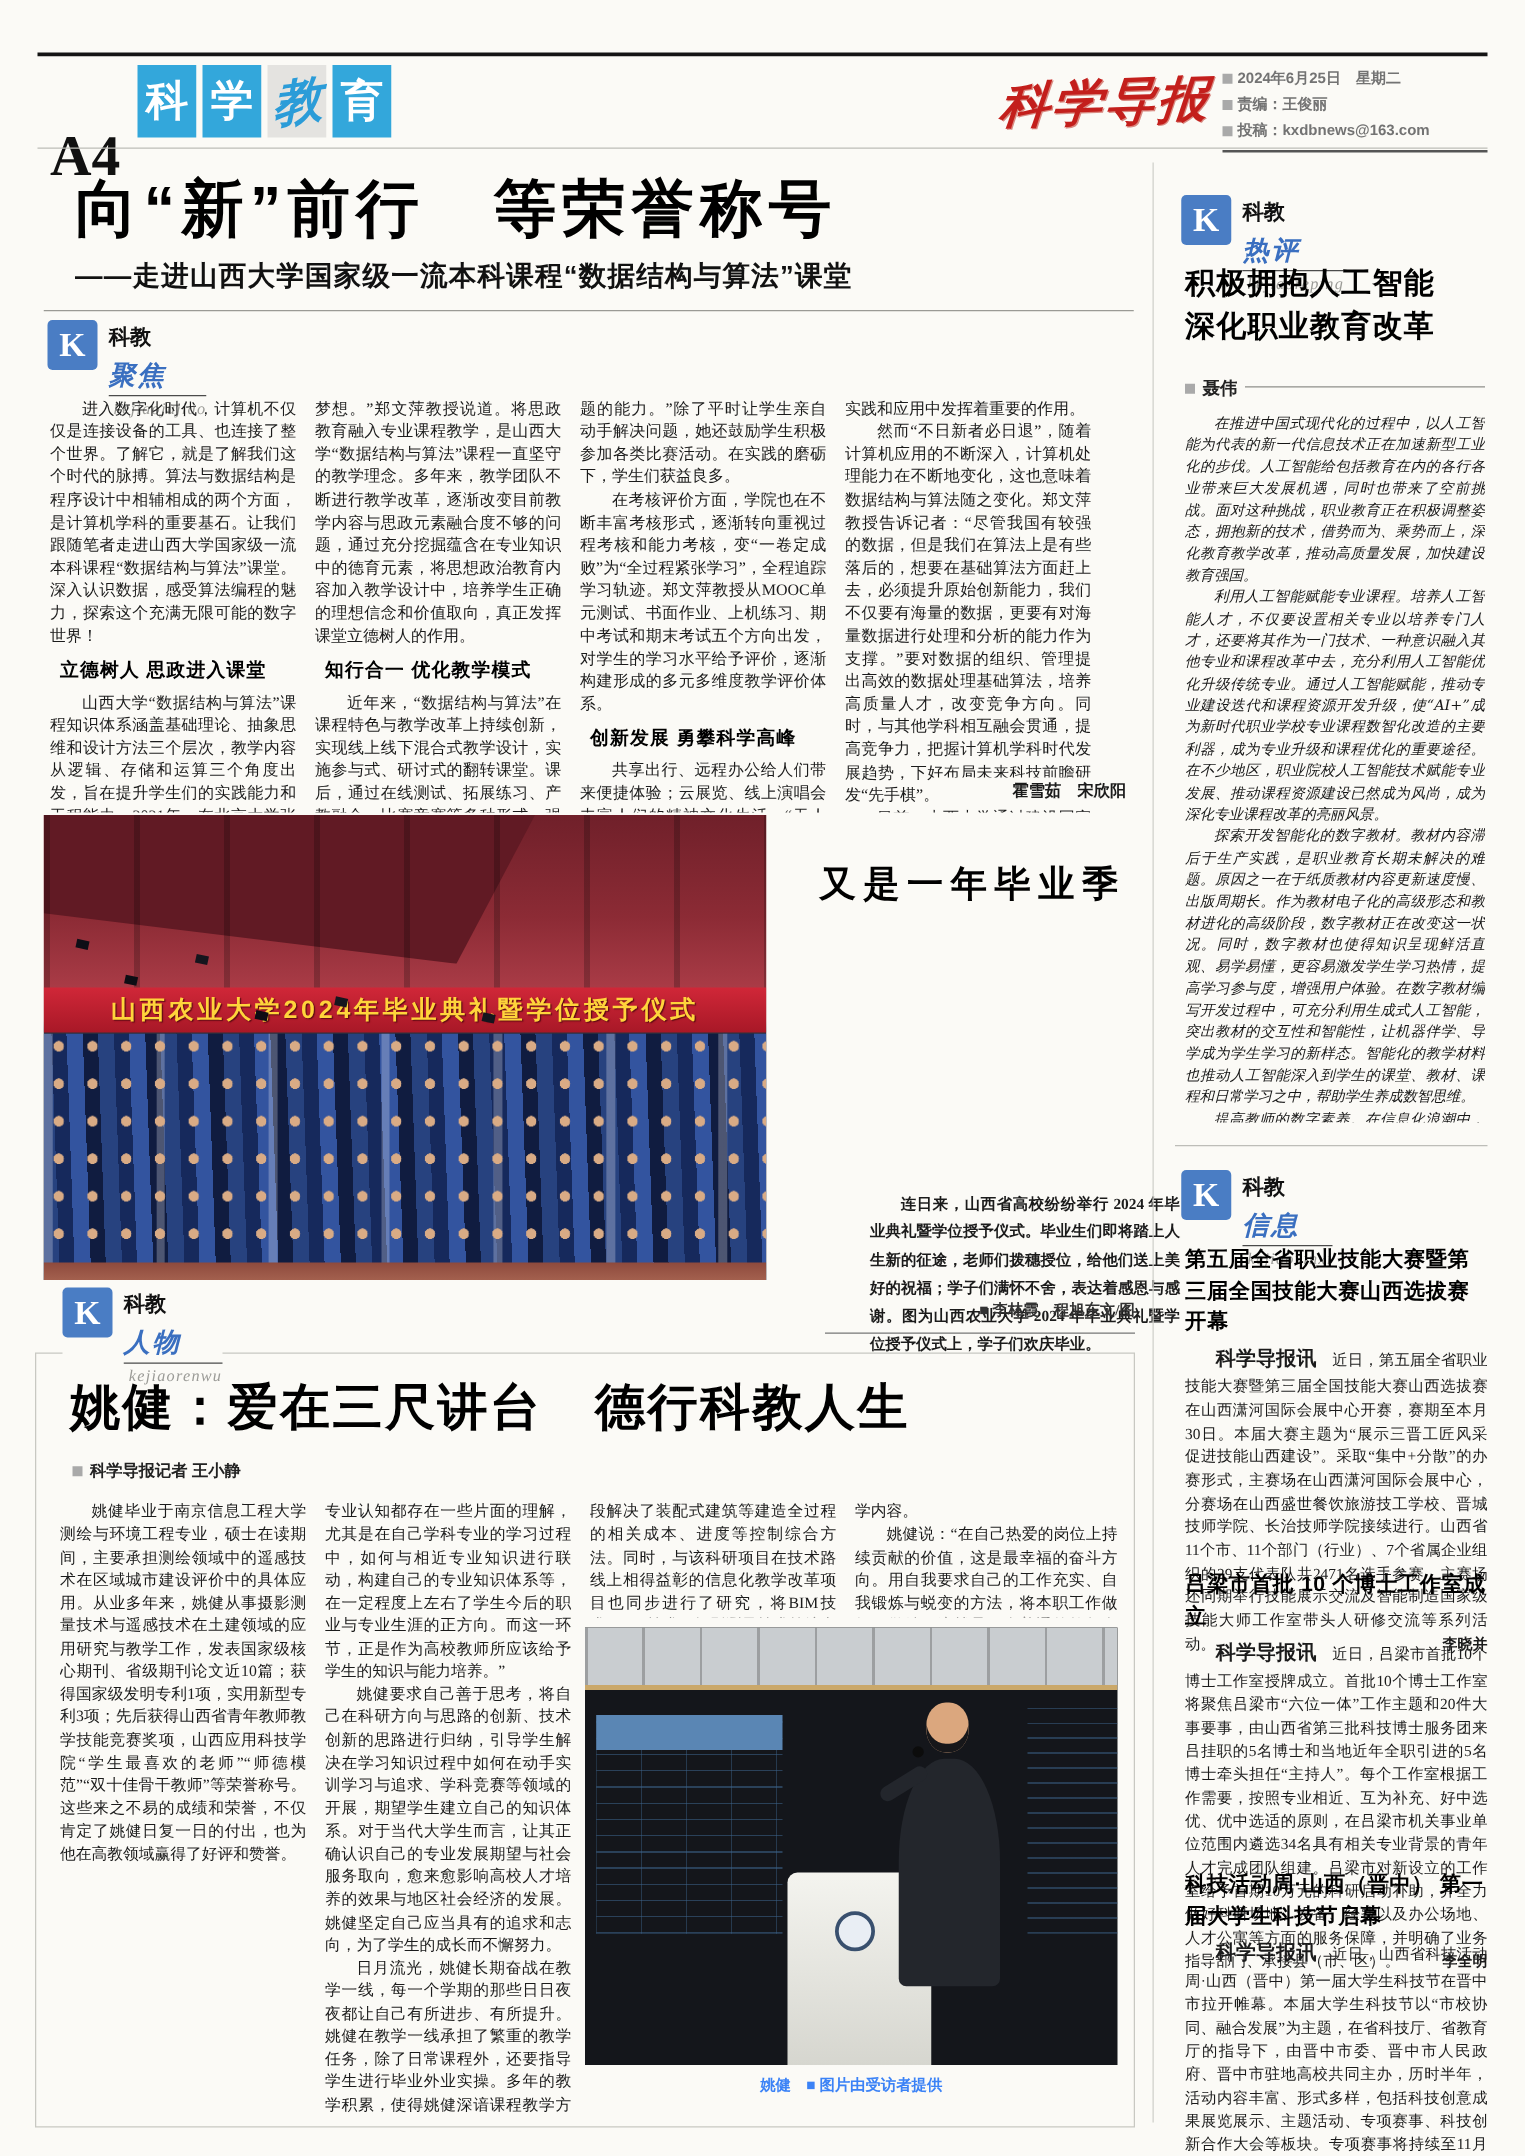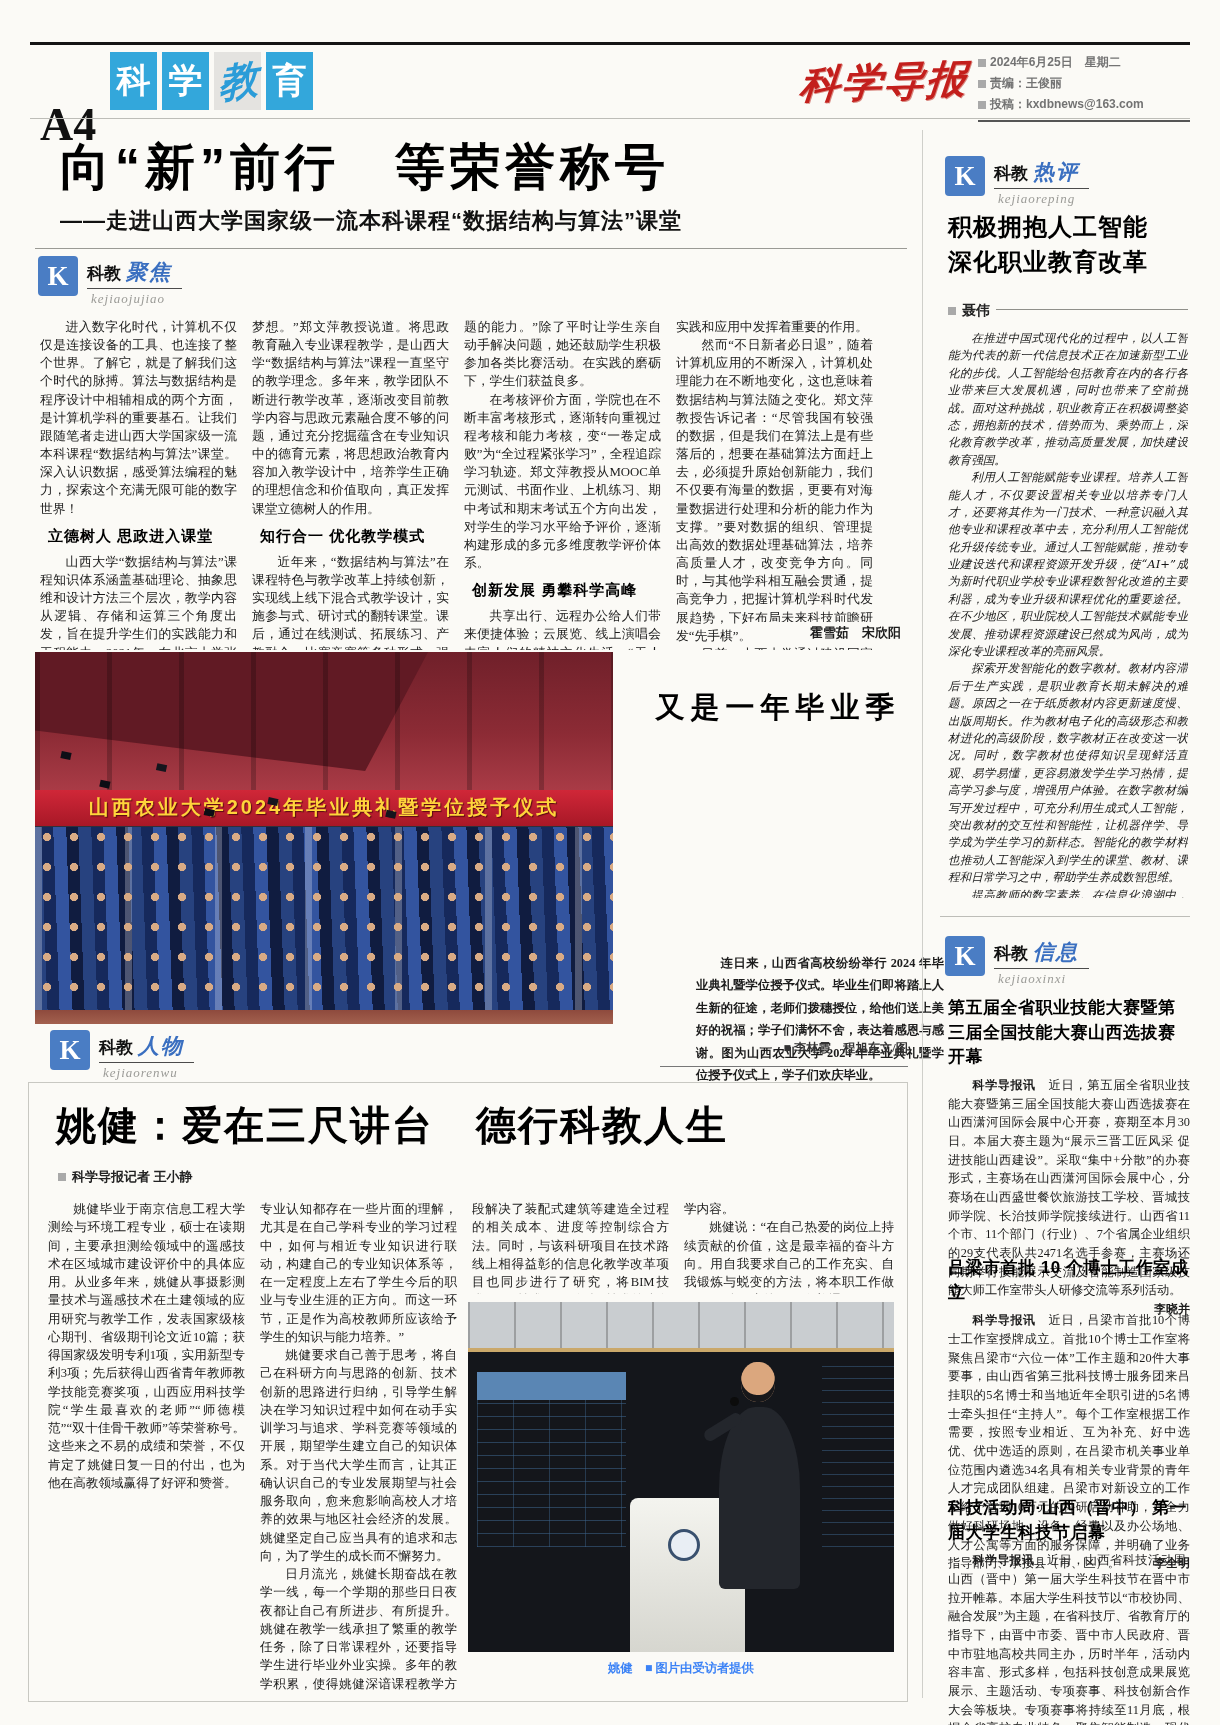--- a/index.html
+++ b/index.html
@@ -22,21 +22,21 @@
   .sq{display:inline-block;width:8px;height:8px;background:#a9a9a9;flex:none;}
   .head-rule{left:30px;top:118px;width:1160px;height:1px;background:#bdbdb8;}
   
   .h1{left:60px;top:134px;font:900 50px "Liberation Sans",sans-serif;color:#000;letter-spacing:5px;}
   .h2{left:60px;top:206px;font:700 22px "Liberation Sans",sans-serif;color:#111;letter-spacing:1px;}
   .sub-rule{left:35px;top:248px;width:872px;height:1px;background:#9a9a95;}
   
   .badge{display:flex;align-items:flex-start;gap:9px;background:#fbfaf6;}
   .badge .k{width:40px;height:40px;background:#4a7dc4;color:#fff;border-radius:4px;
             font:700 27px "Liberation Serif",serif;display:flex;align-items:center;justify-content:center;}
-  .badge .row{display:flex;align-items:baseline;gap:5px;border-bottom:1.5px solid #4b4b4b;padding:2px 10px 2px 0;}
+  .badge .row{display:flex;align-items:baseline;gap:5px;border-bottom:1.5px solid #4b4b4b;padding:2px 10px 2px 0;flex-direction:column;}
   .badge .kj{font:700 17px "Liberation Sans",sans-serif;color:#111;}
   .badge .script{font:900 21px "Liberation Serif",serif;font-style:italic;color:#3a6fc0;letter-spacing:2px;}
   .badge .pinyin{font:italic 13px "Liberation Serif",serif;color:#9b9b97;letter-spacing:1px;padding:2px 0 0 4px;}
   
   .mcol{top:318px;width:197px;height:332px;overflow:hidden;font-size:12.8px;line-height:1.42;text-align:justify;}
   .mcol p,.rcol p{margin:0;text-indent:2em;}
   .mcol p.cont,.rcol p.cont{text-indent:0;}
   h3.colhead{font:700 15px "Liberation Sans",sans-serif;margin:9px 8px 7px;color:#000;letter-spacing:1px;}
   .authors{left:745px;top:622px;width:150px;text-align:right;font:700 13px "Liberation Serif",serif;
            background:#fbfaf6;padding:2px 0 2px 6px;}
@@ -109,21 +109,21 @@
   .reping-author{left:948px;top:302px;width:240px;display:flex;align-items:center;gap:6px;
                  font:700 14px "Liberation Sans",sans-serif;color:#222;}
   .reping-author .line{flex:1;border-bottom:1px solid #8f8f8a;margin-bottom:3px;}
   .reping-body{left:948px;top:330px;width:240px;height:568px;overflow:hidden;
                font:italic 11.6px/1.5 "DejaVu Serif",serif;text-align:justify;color:#161616;}
   .reping-body p{margin:0;text-indent:2em;}
   .xinxi-rule{left:940px;top:916px;width:250px;height:1px;background:#bdbdb8;}
   .news{left:948px;width:242px;}
   .news-title{font:800 17px "Liberation Sans",sans-serif;color:#000;line-height:1.45;letter-spacing:.5px;margin:0;}
   .news-body{font:400 12.3px/1.52 "Liberation Serif",serif;text-align:justify;margin:6px 0 0;text-indent:2em;}
-  .news-body b{font-family:Liberation Sans, sans-serif;font-size:12px;}
+  .news-body b{font-family:Liberation Sans, sans-serif;font-size:16px;}
   .news-author{float:right;font-weight:700;font-family:"Liberation Sans",sans-serif;font-size:12px;}
 </style>
 </head>
 <body>
 
 <div class="page">
 
   <div class="abs top-rule"></div>
   <div class="abs edition">A4</div>
   <div class="abs banner-tiles">

